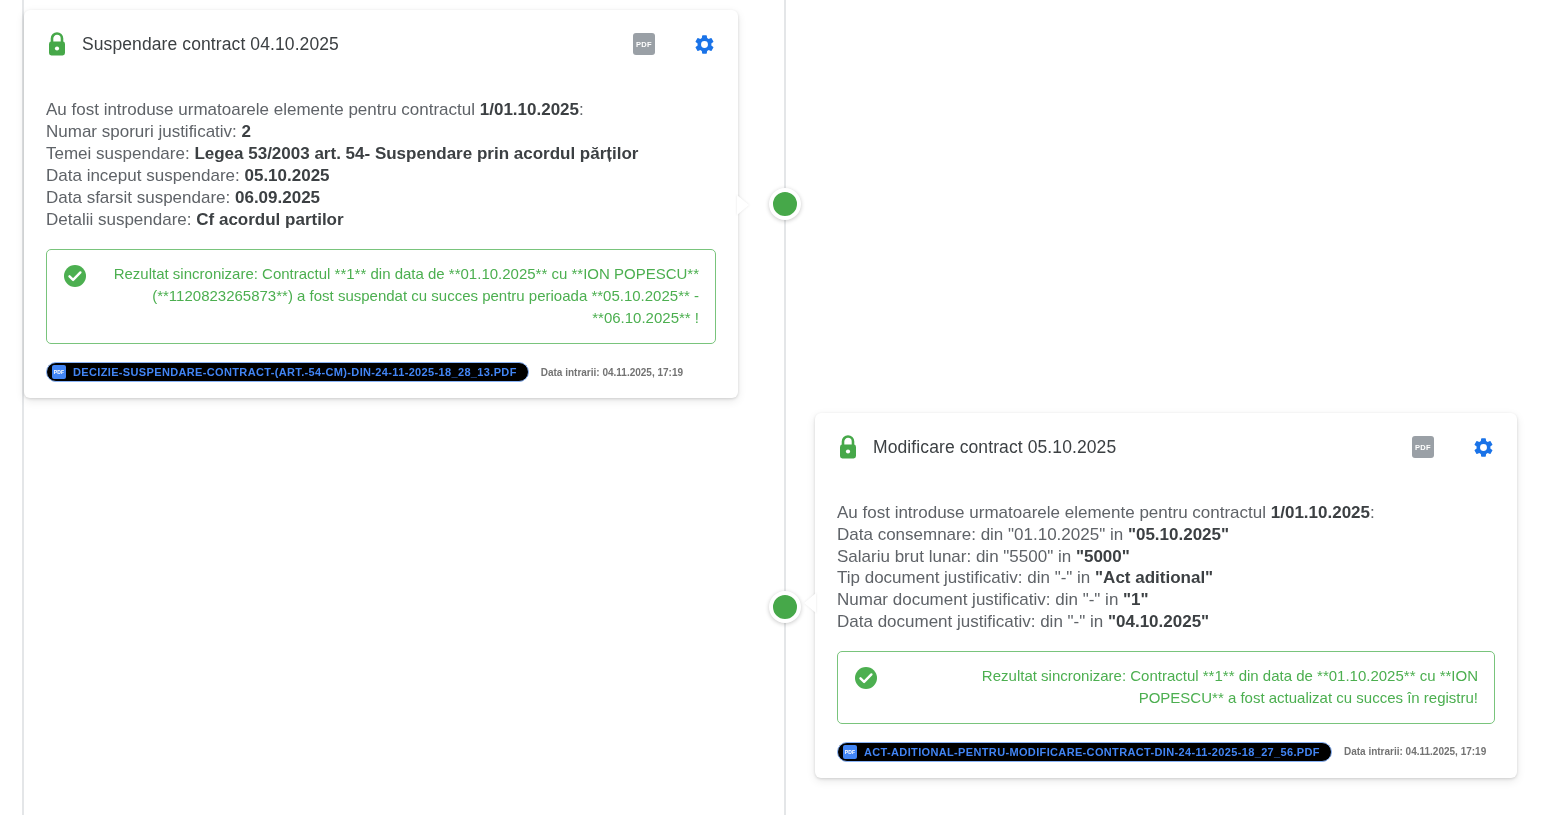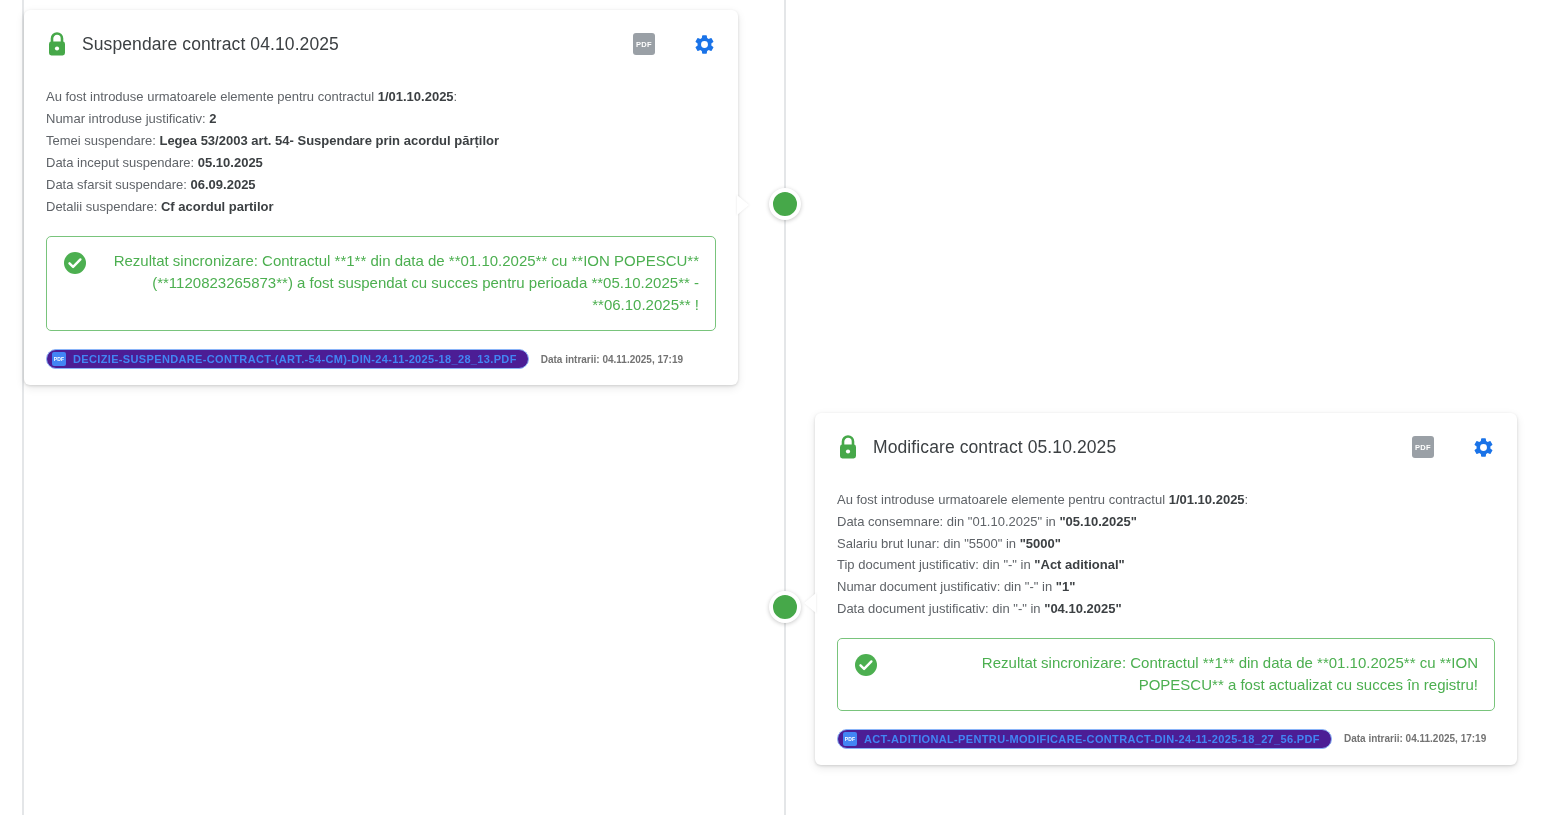--- a/index.html
+++ b/index.html
@@ -81,22 +81,22 @@
     font-size: 7.5px;
     font-weight: bold;
     letter-spacing: .3px;
     margin-right: 24px;
     cursor: pointer;
   }
   .gear-icon { cursor: pointer; display: block; }
 
   
   .card-body {
-    margin-top: 26px;
-    font-size: 13px;
+    margin-top: 39px;
+    font-size: 17px;
     line-height: 22px;
     color: #5f6368;
   }
   .card-body .ln { white-space: normal; }
   .card-body b { color: #3c4043; font-weight: bold; }
   .card-2 .card-body { line-height: 21.8px; }
 
   
   .result {
     margin-top: 18px;
@@ -123,21 +123,21 @@
     gap: 12px;
   }
   .file-chip {
     display: inline-flex;
     align-items: center;
     gap: 7px;
     border: 1px solid #8ab4f8;
     border-radius: 11px;
     padding: 2px 11px 2px 5px;
     cursor: pointer;
-    background: #4c1d95;
+    background: #000000;
   }
   .chip-pdf {
     width: 14px; height: 14px;
     background: #4285f4;
     border-radius: 2px;
     color: #fff;
     font-size: 5px;
     font-weight: bold;
     display: flex; align-items: center; justify-content: center;
     letter-spacing: .2px;
@@ -183,21 +183,21 @@
       <svg class="gear-icon" width="23" height="23" viewBox="0 0 24 24">
         <path fill="#1a73e8" d="M19.14 12.94a7.07 7.07 0 0 0 0-1.88l2.03-1.58a.5.5 0 0 0 .12-.62l-1.92-3.32a.5.5 0 0 0-.6-.22l-2.39.96a7.2 7.2 0 0 0-1.62-.94l-.36-2.54a.5.5 0 0 0-.5-.42h-3.84a.5.5 0 0 0-.5.42l-.36 2.54c-.58.24-1.12.56-1.62.94l-2.39-.96a.5.5 0 0 0-.6.22L2.67 8.86a.5.5 0 0 0 .12.62l2.03 1.58a7.07 7.07 0 0 0 0 1.88l-2.03 1.58a.5.5 0 0 0-.12.62l1.92 3.32c.12.22.38.3.6.22l2.39-.96c.5.38 1.04.7 1.62.94l.36 2.54c.04.24.25.42.5.42h3.84c.25 0 .46-.18.5-.42l.36-2.54c.58-.24 1.12-.56 1.62-.94l2.39.96c.22.08.48 0 .6-.22l1.92-3.32a.5.5 0 0 0-.12-.62l-2.03-1.58zM12 15.6A3.6 3.6 0 1 1 12 8.4a3.6 3.6 0 0 1 0 7.2z"></path>
       </svg>
     </div>
 
     <div class="card-body">
       <div class="ln">
         <span>Au fost introduse urmatoarele elemente pentru contractul </span><b>1/01.10.2025</b><span>:</span>
       </div>
       <div class="ln">
-        <span>Numar introduse justificativ: </span><b>2</b>
+        <span>Numar sporuri justificativ: </span><b>2</b>
       </div>
       <div class="ln">
         <span>Temei suspendare: </span><b>Legea 53/2003 art. 54- Suspendare prin acordul părților</b>
       </div>
       <div class="ln">
         <span>Data inceput suspendare: </span><b>05.10.2025</b>
       </div>
       <div class="ln">
         <span>Data sfarsit suspendare: </span><b>06.09.2025</b>
       </div>

